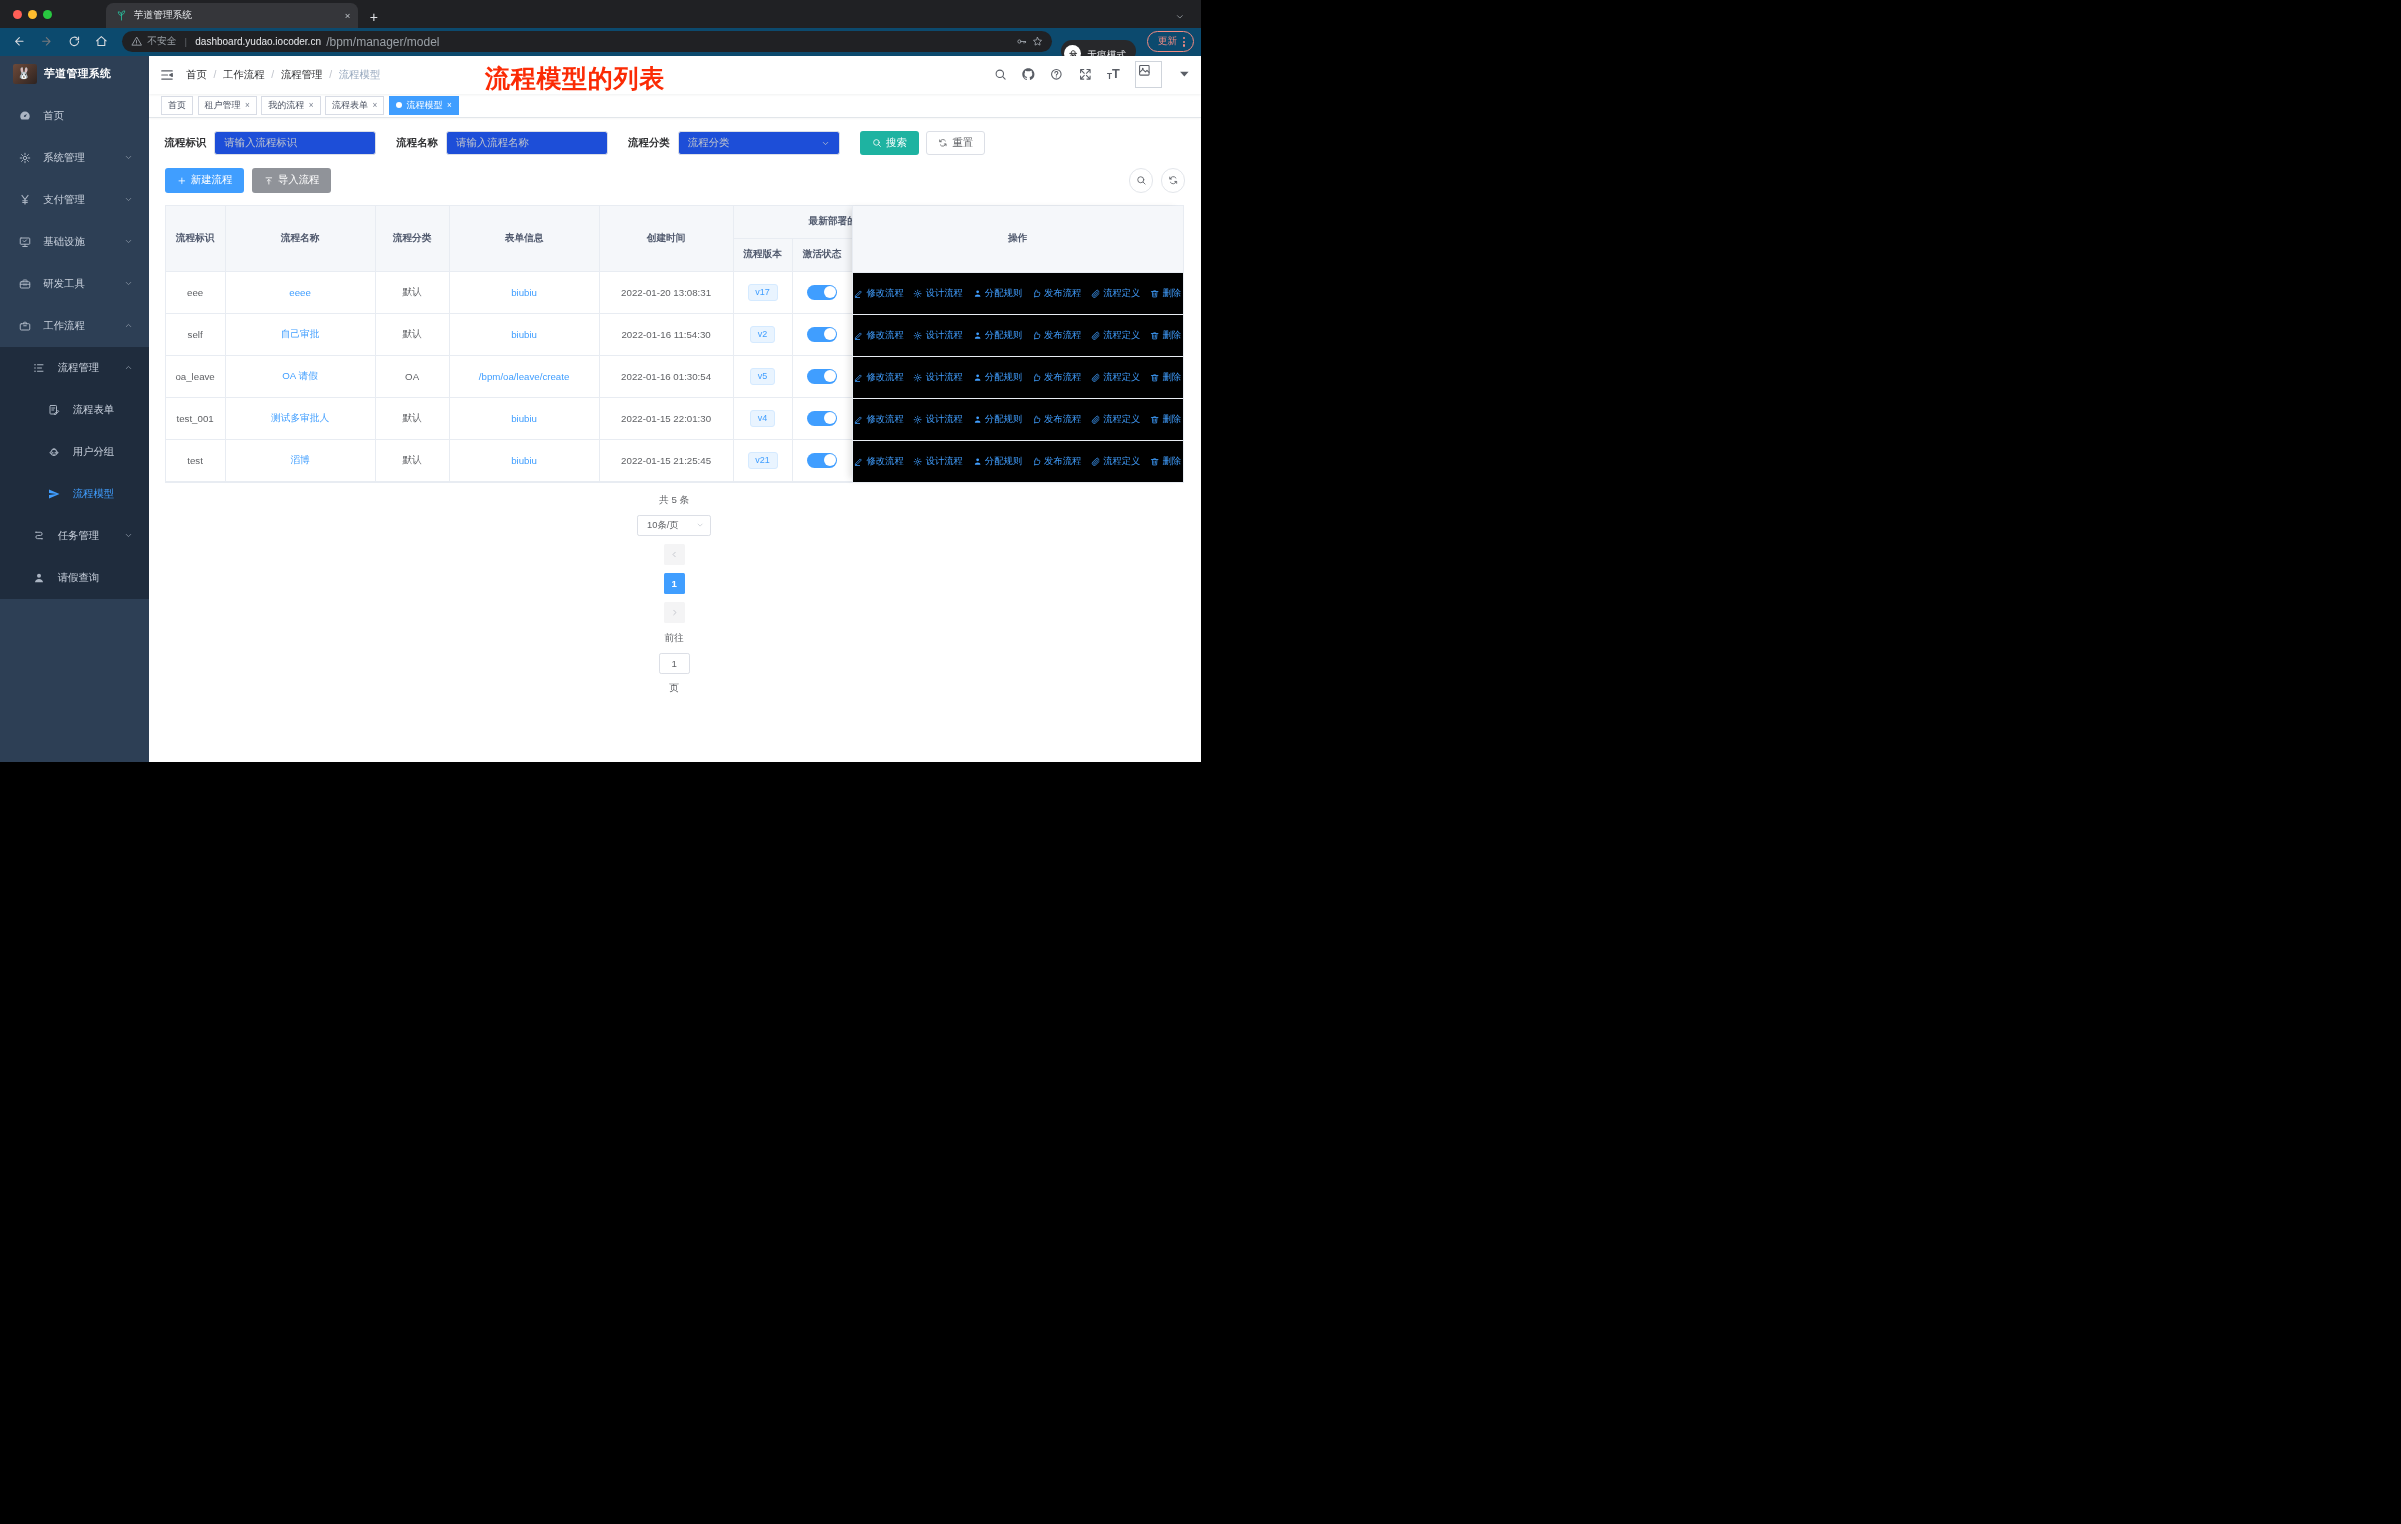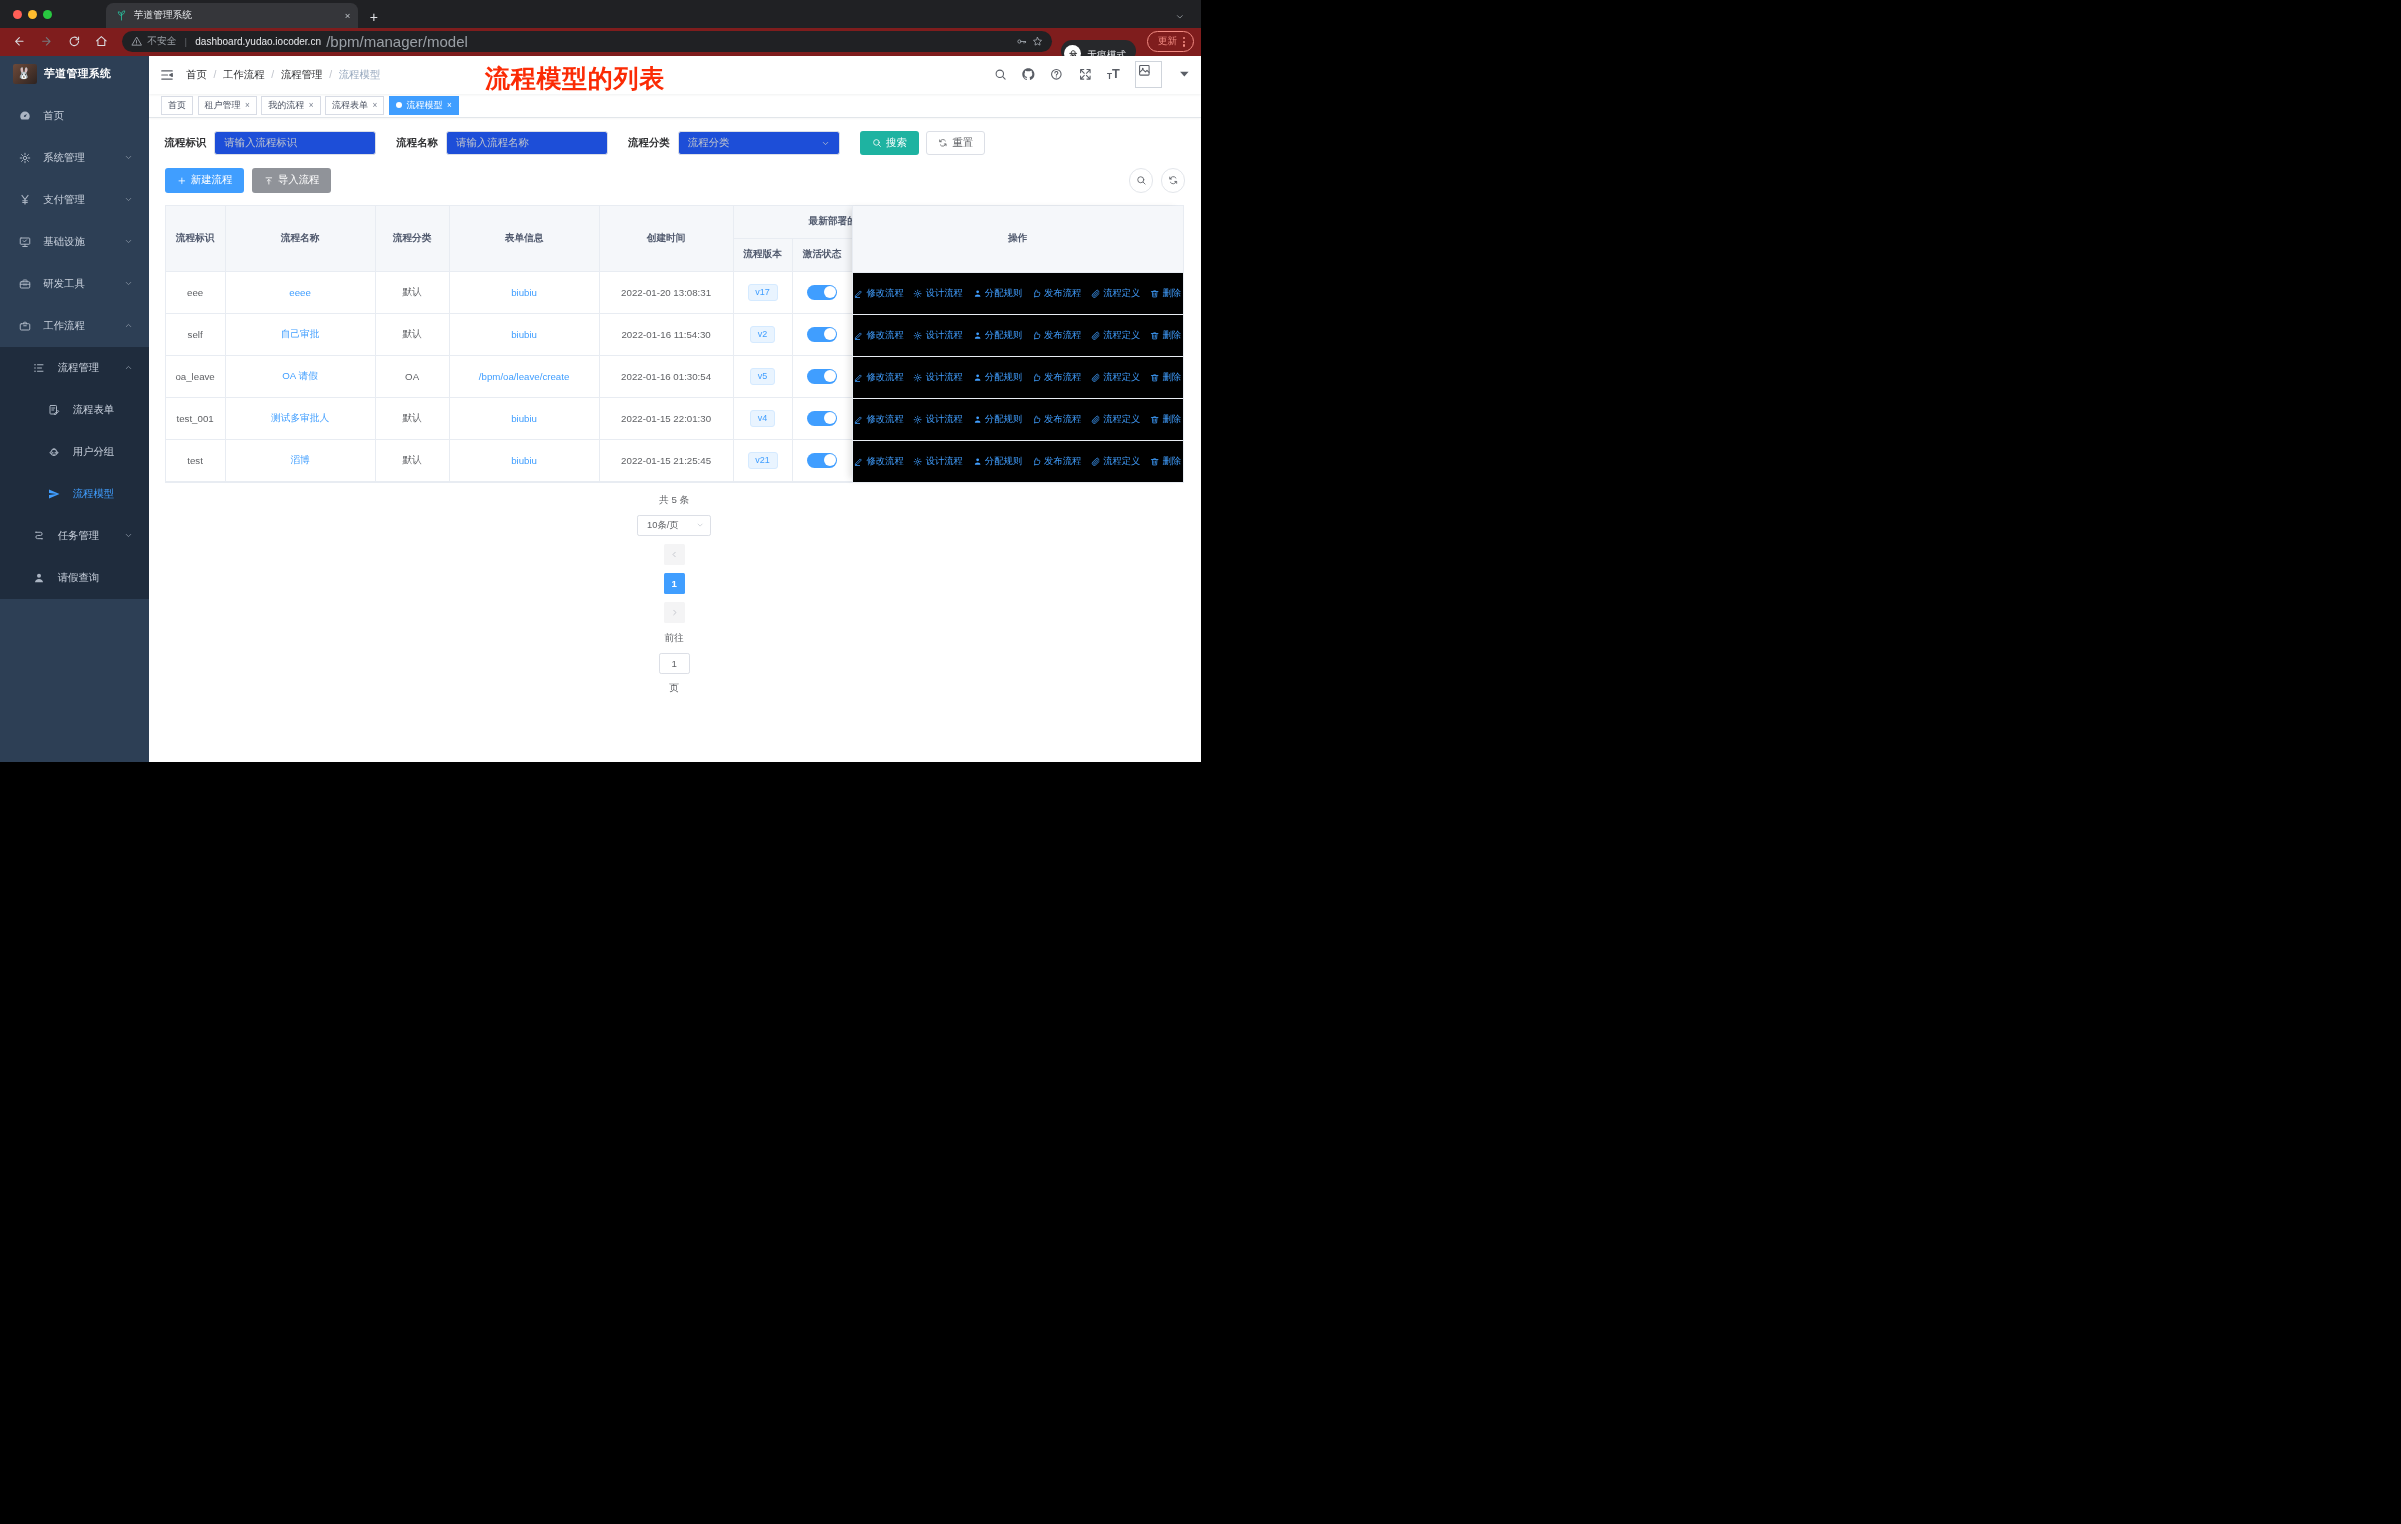--- a/index.html
+++ b/index.html
@@ -13,28 +13,28 @@
   .lights{display:flex;gap:6px;align-items:center;height:28px;padding:0 10.4px 0 13.4px;}
   .light{width:9px;height:9px;border-radius:50%;}
   .light.r{background:#ff5f57}.light.y{background:#febc2e}.light.g{background:#28c840}
   .tab{margin-left:43px;width:252px;height:25px;background:#35363a;border-radius:7.4px 7.4px 0 0;
     display:flex;align-items:center;padding:0 7.4px 0 10.4px;color:#e8eaed;font-size:9.7px;gap:6.7px;}
   .tab .ttl{flex:1;white-space:nowrap;overflow:hidden;}
   .tab .icon{font-size:11px;color:#2bb596;}
   .tabclose{color:#bdc1c6;font-size:9.7px;cursor:default;}
   .newtab{color:#dfe1e5;font-size:14px;margin:0 0 4.5px 12px;line-height:1;}
   .strip-chev{position:absolute;right:16.4px;bottom:6px;color:#9aa0a6;font-size:9.7px;}
-  .toolbar{height:27.5px;background:#7f1d1d;display:flex;align-items:center;padding:0 7.4px;gap:4.5px;flex:none;}
+  .toolbar{height:27.5px;background:#0c4a6e;display:flex;align-items:center;padding:0 7.4px;gap:4.5px;flex:none;}
   .navbtn{color:#dadce0;font-size:12.7px;padding:0 5.2px;}
   .navbtn.dim{color:#77797d;}
   .urlpill{flex:1;height:21px;background:#202124;border-radius:10.4px;display:flex;align-items:center;
     padding:0 9px;margin:0 4.5px;color:#9aa0a6;font-size:9.7px;gap:5.2px;}
   .urlpill .sep{color:#5f6368;margin:0 3px;}
   .urlpill .domain{color:#e8eaed;font-size:10px;}
-  .urlpill .path{color:#9aa0a6;font-size:15px;}
+  .urlpill .path{color:#9aa0a6;font-size:12px;}
   .urlpill .spacer{flex:1;}
   .urlpill .icon{font-size:11px;color:#9aa0a6;}
   .incog{height:22px;background:#27282b;border-radius:11px;display:flex;align-items:flex-end;gap:6px;
     padding:0 10.4px 0 3px;color:#e8eaed;font-size:9.7px;flex:none;margin-top:18px;}
   .incog .cir{width:17px;height:17px;border-radius:50%;background:#fff;color:#27282b;display:flex;
     align-items:center;justify-content:center;font-size:10.4px;}
   .update{height:21px;border:1.1px solid #f28b82;border-radius:10.4px;color:#f28b82;font-size:9.7px;
     display:flex;align-items:center;gap:6px;padding:0 7.4px 0 9.7px;margin-left:6px;flex:none;}
   .update .dots{display:flex;flex-direction:column;gap:1.5px;}
   .update .dots i{width:2.2px;height:2.2px;border-radius:50%;background:#f28b82;}

